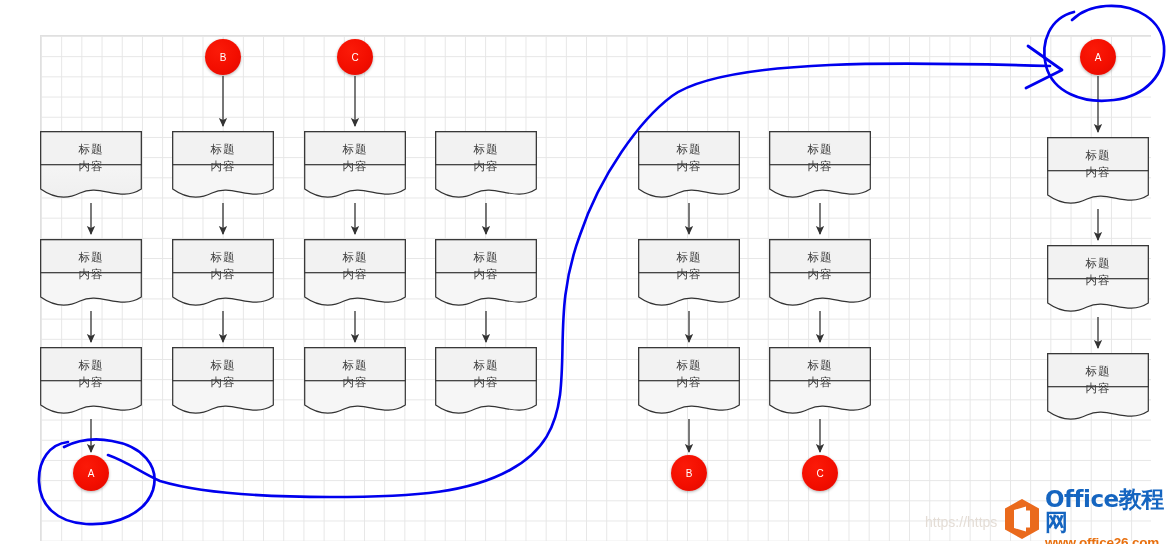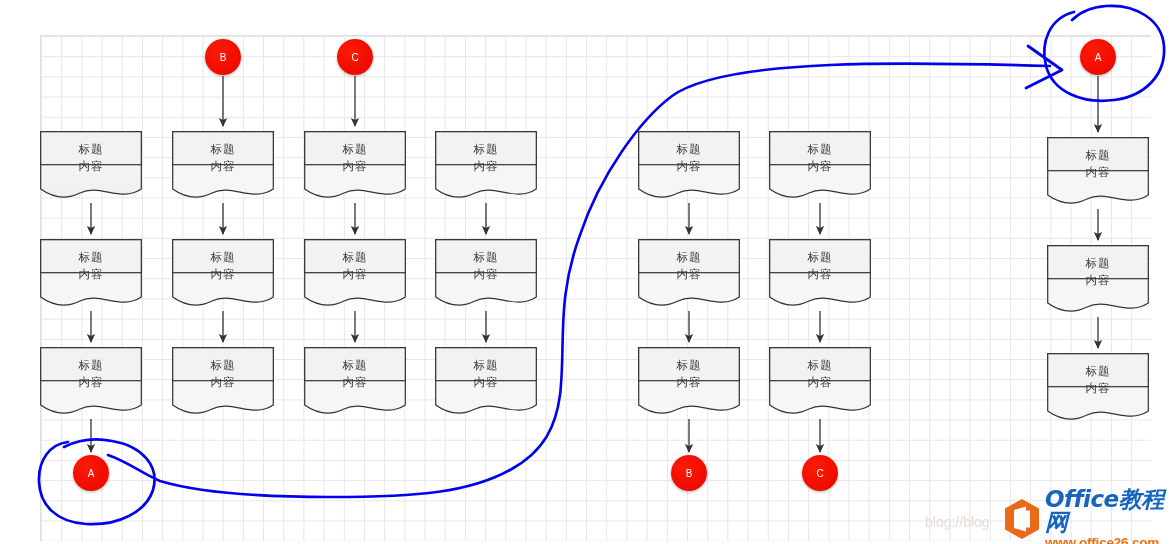--- a/index.html
+++ b/index.html
@@ -86,21 +86,20 @@
     height: 42px;
     flex: 0 0 38px;
   }
   #wm-text { margin-left: 4px; line-height: 1; }
   #wm-line1 {
     font-size: 23px;
     font-weight: bold;
     color: #1565c0;
     font-family: "DejaVu Sans", "Liberation Sans", sans-serif;
     letter-spacing: -0.5px;
-    font-style: italic;
   }
   #wm-line2 {
     font-size: 13.5px;
     font-weight: bold;
     color: #e8700f;
     font-family: "Liberation Sans", sans-serif;
     margin-top: 2px;
     letter-spacing: -0.2px;
   }
   #faint-watermark {
@@ -396,21 +395,21 @@
   <div class="circle-node" style="left:73px; top:455px;">
     <span>A</span>
   </div>
   <div class="circle-node" style="left:671px; top:455px;">
     <span>B</span>
   </div>
   <div class="circle-node" style="left:802px; top:455px;">
     <span>C</span>
   </div>
 
-  <div id="faint-watermark">blog://blog</div>
+  <div id="faint-watermark">https://https</div>
 
   <div id="watermark-logo">
     <div id="wm-hex">
       <svg width="38" height="42" viewBox="0 0 38 42" xmlns="http://www.w3.org/2000/svg">
         <path d="M19,1 L36,10.5 L36,31.5 L19,41 L2,31.5 L2,10.5 Z" fill="#ea6a1c"></path>
         <path d="M11,12 L23,8.5 L23,33.5 L11,30 Z" fill="#ffffff"></path>
         <rect x="23" y="12.5" width="4" height="17" fill="#ffffff"></rect>
       </svg>
     </div>
     <div id="wm-text">

